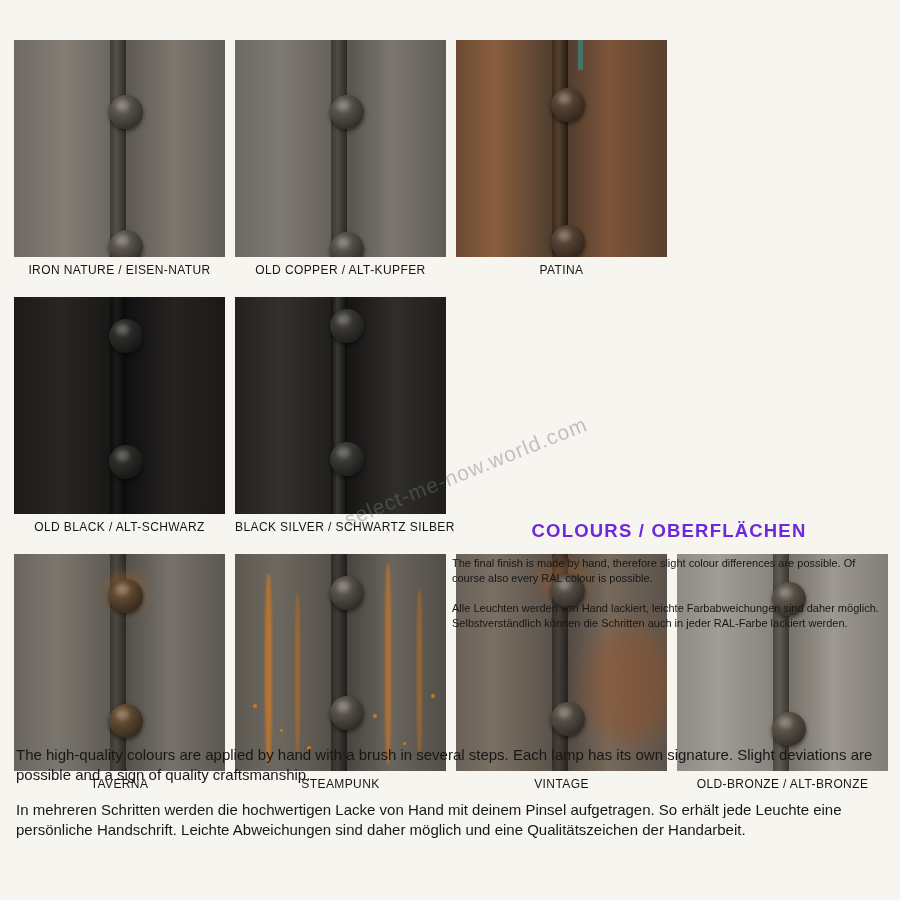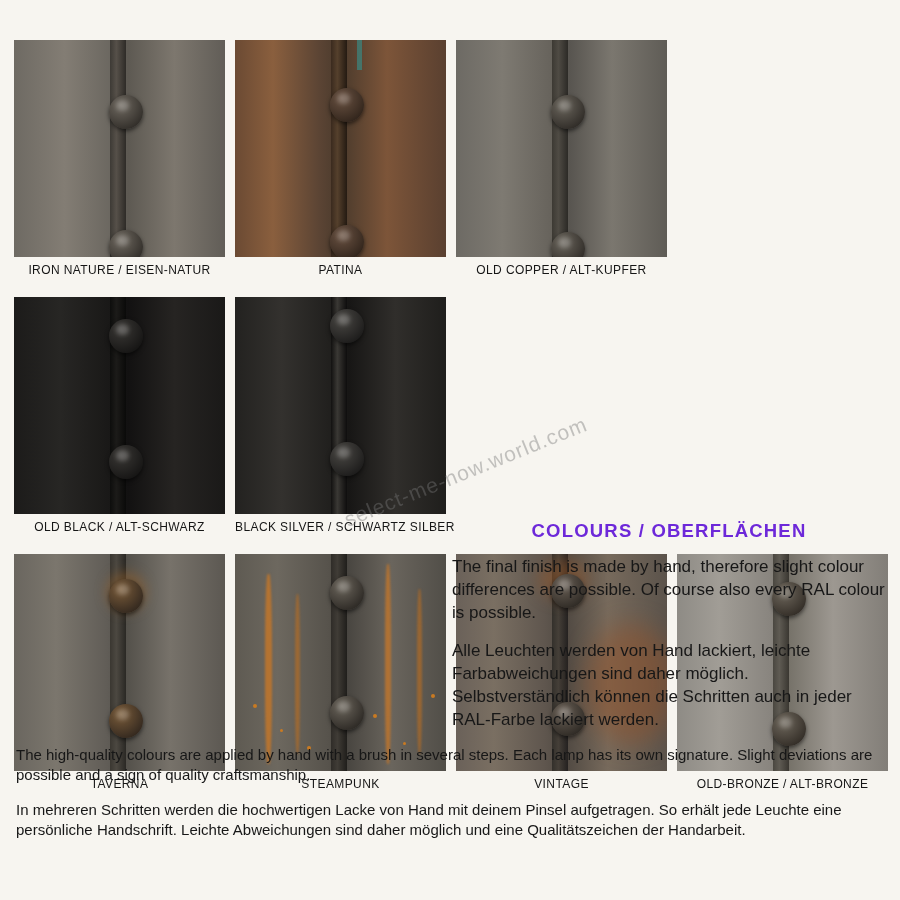--- a/index.html
+++ b/index.html
@@ -180,21 +180,21 @@
   .text-panel h2 {
     margin: 0 0 14px 0;
     font-size: 18.5px;
     letter-spacing: 1.2px;
     font-weight: bold;
     text-align: center;
     color: #6d28d9;
   }
   .text-panel p {
     margin: 0 0 16px 0;
-    font-size: 17px;
+    font-size: 11px;
     line-height: 1.34;
     color: #171717;
   }
 
   
   .bottom {
     position: absolute;
     left: 16px;
     top: 745px;
     width: 868px;
@@ -233,38 +233,38 @@
         <div class="swatch v-iron">
           <div class="plate"></div>
           <div class="seam"></div>
           <div class="rivet" style="top:55px"></div>
           <div class="rivet" style="top:190px"></div>
         </div>
         <div class="caption">IRON NATURE / EISEN-NATUR</div>
       </div>
 
       <div class="cell">
+        <div class="swatch v-copper">
+          <div class="plate"></div>
+          <div class="seam"></div>
+          <div class="rivet" style="top:55px"></div>
+          <div class="rivet" style="top:192px"></div>
+        </div>
+        <div class="caption">OLD COPPER / ALT-KUPFER</div>
+      </div>
+
+      <div class="cell">
         <div class="swatch v-patina">
           <div class="plate"></div>
           <div class="seam"></div>
           <div class="speck" style="left:122px;top:0;width:5px;height:30px;border-radius:0;background:#3e7f78;opacity:.8"></div>
           <div class="rivet" style="top:48px"></div>
           <div class="rivet" style="top:185px"></div>
         </div>
         <div class="caption">PATINA</div>
-      </div>
-
-      <div class="cell">
-        <div class="swatch v-copper">
-          <div class="plate"></div>
-          <div class="seam"></div>
-          <div class="rivet" style="top:55px"></div>
-          <div class="rivet" style="top:192px"></div>
-        </div>
-        <div class="caption">OLD COPPER / ALT-KUPFER</div>
       </div>
 
     </div>
 
     <div class="row">
       <div class="cell">
         <div class="swatch v-black">
           <div class="plate"></div>
           <div class="seam"></div>
           <div class="rivet" style="top:22px"></div>

